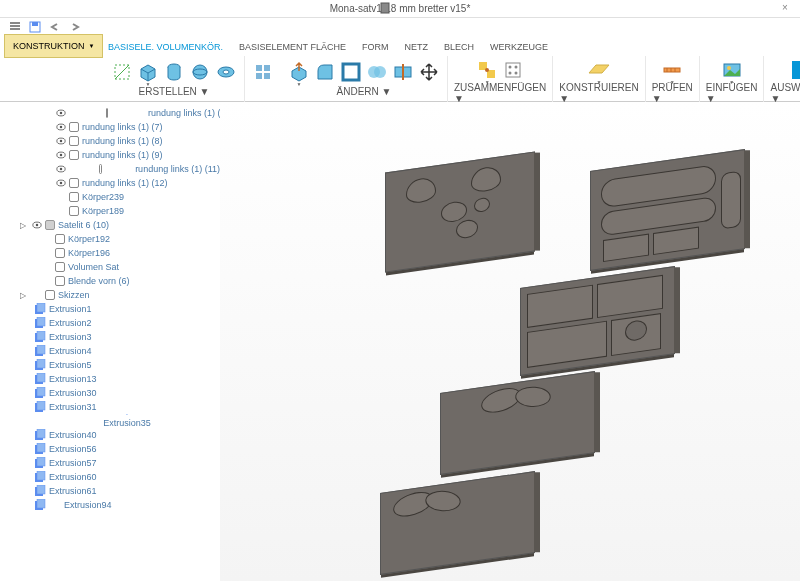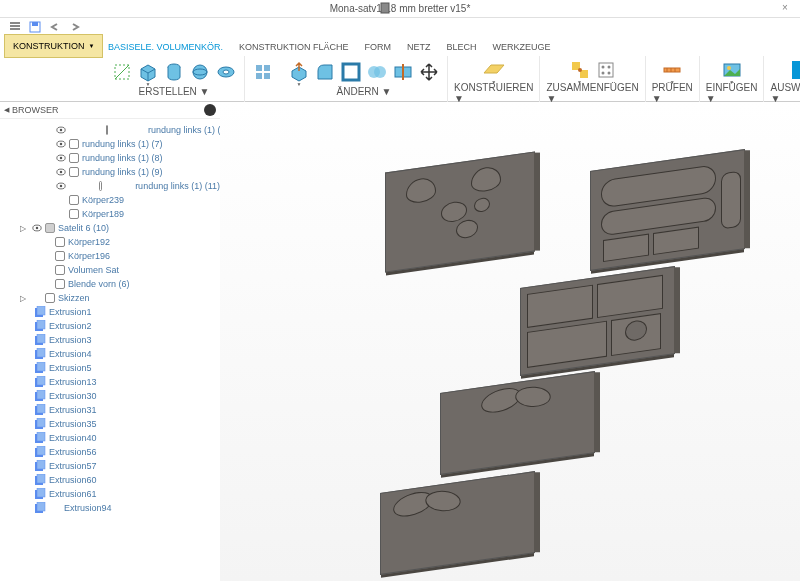--- a/index.html
+++ b/index.html
@@ -83,21 +83,21 @@
       </svg>
     </div>
 </div>
 
 <div class="construct-btn">
   <span>KONSTRUKTION</span>
 </div>
 
 <div class="ribbon-tabs">
   <div class="tab active">BASISELE. VOLUMENKÖR.</div>
-  <div class="tab">KONSTRUKTION FLÄCHE</div>
+  <div class="tab">BASISELEMENT FLÄCHE</div>
   <div class="tab">FORM</div>
   <div class="tab">NETZ</div>
   <div class="tab">BLECH</div>
   <div class="tab">WERKZEUGE</div>
 </div>
 
 <div class="ribbon">
   <div class="rib-group">
     <div class="rib-icons">
       <div class="rib-btn">
@@ -178,30 +178,20 @@
       <div class="rib-btn">
           <svg width="22" height="22">
             <path d="M11 3 L11 19 M3 11 L19 11 M11 3 L8 6 M11 3 L14 6 M11 19 L8 16 M11 19 L14 16 M3 11 L6 8 M3 11 L6 14 M19 11 L16 8 M19 11 L16 14" fill="none" stroke="#333" stroke-width="1.5"></path>
           </svg>
         </div>
     </div>
     <div class="rib-label">ÄNDERN ▼</div>
   </div>
   <div class="rib-group">
     <div class="rib-icons">
-      <div class="rib-btn drop wide">
-          <svg width="26" height="22">
-            <path d="M3 14 L10 6 L23 6 L16 14 Z" fill="#f2c94c" stroke="#c9a227" opacity="0.85"></path>
-          </svg>
-        </div>
-    </div>
-    <div class="rib-label">KONSTRUIEREN ▼</div>
-  </div>
-  <div class="rib-group">
-    <div class="rib-icons">
       <div class="rib-btn drop">
           <svg width="22" height="22">
             <rect x="3" y="3" width="8" height="8" fill="#f2c94c"></rect>
             <rect x="11" y="11" width="8" height="8" fill="#f2c94c"></rect>
             <circle cx="11" cy="11" r="2" fill="#c46b27"></circle>
           </svg>
         </div>
       <div class="rib-btn">
           <svg width="22" height="22">
             <rect x="4" y="4" width="14" height="14" fill="none" stroke="#888"></rect>
@@ -209,20 +199,30 @@
             <circle cx="14" cy="8" r="1.5" fill="#888"></circle>
             <circle cx="8" cy="14" r="1.5" fill="#888"></circle>
             <circle cx="14" cy="14" r="1.5" fill="#888"></circle>
           </svg>
         </div>
     </div>
     <div class="rib-label">ZUSAMMENFÜGEN ▼</div>
   </div>
   <div class="rib-group">
     <div class="rib-icons">
+      <div class="rib-btn drop wide">
+          <svg width="26" height="22">
+            <path d="M3 14 L10 6 L23 6 L16 14 Z" fill="#f2c94c" stroke="#c9a227" opacity="0.85"></path>
+          </svg>
+        </div>
+    </div>
+    <div class="rib-label">KONSTRUIEREN ▼</div>
+  </div>
+  <div class="rib-group">
+    <div class="rib-icons">
       <div class="rib-btn drop">
           <svg width="22" height="22">
             <rect x="3" y="9" width="16" height="4" fill="#f29b4c" stroke="#c46b27"></rect>
             <line x1="6" y1="9" x2="6" y2="13" stroke="#c46b27"></line>
             <line x1="10" y1="9" x2="10" y2="13" stroke="#c46b27"></line>
             <line x1="14" y1="9" x2="14" y2="13" stroke="#c46b27"></line>
           </svg>
         </div>
     </div>
     <div class="rib-label">PRÜFEN ▼</div>
@@ -248,25 +248,20 @@
           </svg>
         </div>
     </div>
     <div class="rib-label">AUSWÄHLEN ▼</div>
   </div>
 </div>
 
 <div class="main">
 
   <div class="browser">
-    <div class="browser-hdr">
-      <span style="font-size:7px">◀</span>&nbsp;
-      <span>BROWSER</span>
-      <span class="toggle"></span>
-    </div>
     <div class="tree" id="tree">
         <div class="tree-item" style="padding-left: 36px; gap: 40px;">
           <span class="vis">
             <svg viewBox="0 0 12 8">
               <ellipse cx="6" cy="4" rx="5" ry="3.5" fill="none" stroke="#555"></ellipse>
               <circle cx="6" cy="4" r="1.5" fill="#555"></circle>
             </svg>
           </span>
           <span class="box"></span>
           <span>rundung links (1) (6)</span>
@@ -305,20 +300,30 @@
           <span class="vis">
             <svg viewBox="0 0 12 8">
               <ellipse cx="6" cy="4" rx="5" ry="3.5" fill="none" stroke="#555"></ellipse>
               <circle cx="6" cy="4" r="1.5" fill="#555"></circle>
             </svg>
           </span>
           <span class="box"></span>
           <span>rundung links (1) (11)</span>
         </div>
         <div class="tree-item" style="padding-left: 36px;">
+          <span class="vis">
+            <svg viewBox="0 0 12 8">
+              <ellipse cx="6" cy="4" rx="5" ry="3.5" fill="none" stroke="#555"></ellipse>
+              <circle cx="6" cy="4" r="1.5" fill="#555"></circle>
+            </svg>
+          </span>
+          <span class="box"></span>
+          <span>rundung links (1) (12)</span>
+        </div>
+        <div class="tree-item" style="padding-left: 36px;">
           <span class="vis"></span>
           <span class="box"></span>
           <span>Körper239</span>
         </div>
         <div class="tree-item" style="padding-left: 36px;">
           <span class="vis"></span>
           <span class="box"></span>
           <span>Körper189</span>
         </div>
         <div class="tree-item folder" style="padding-left: 0px;">
@@ -407,21 +412,21 @@
           </svg>
           <span>Extrusion30</span>
         </div>
         <div class="tree-item ext" style="padding-left: 14px;">
           <svg class="ext-icon" viewBox="0 0 12 12">
             <rect x="1" y="2" width="8" height="9" fill="#5b8def"></rect>
             <rect x="3" y="0" width="8" height="9" fill="#8fb8f2" stroke="#5b8def" stroke-width="0.5"></rect>
           </svg>
           <span>Extrusion31</span>
         </div>
-        <div class="tree-item ext" style="padding-left: 14px;">
+        <div class="tree-item ext" style="padding-left: 14px; flex-direction: column;">
           <svg class="ext-icon" viewBox="0 0 12 12">
             <rect x="1" y="2" width="8" height="9" fill="#5b8def"></rect>
             <rect x="3" y="0" width="8" height="9" fill="#8fb8f2" stroke="#5b8def" stroke-width="0.5"></rect>
           </svg>
           <span>Extrusion35</span>
         </div>
         <div class="tree-item ext" style="padding-left: 14px;">
           <svg class="ext-icon" viewBox="0 0 12 12">
             <rect x="1" y="2" width="8" height="9" fill="#5b8def"></rect>
             <rect x="3" y="0" width="8" height="9" fill="#8fb8f2" stroke="#5b8def" stroke-width="0.5"></rect>

